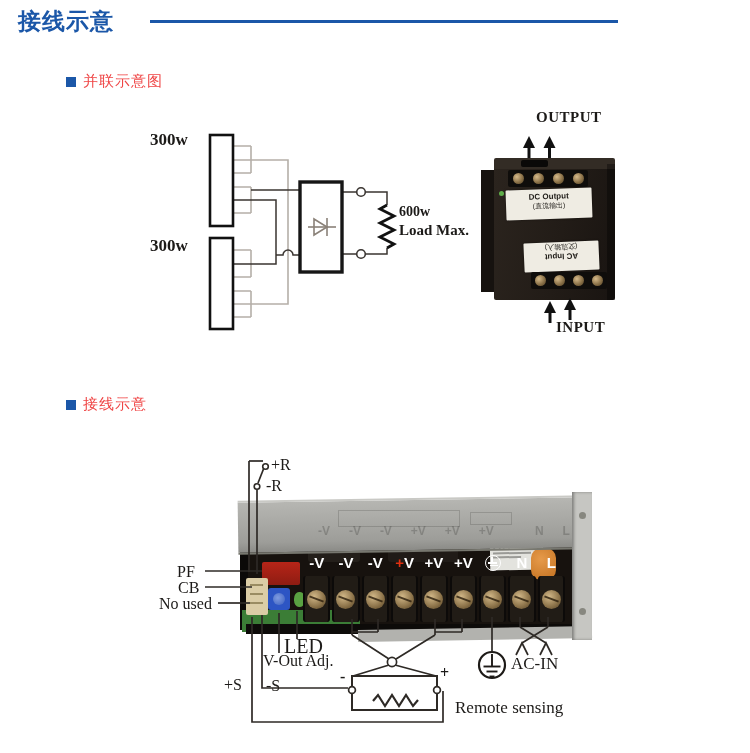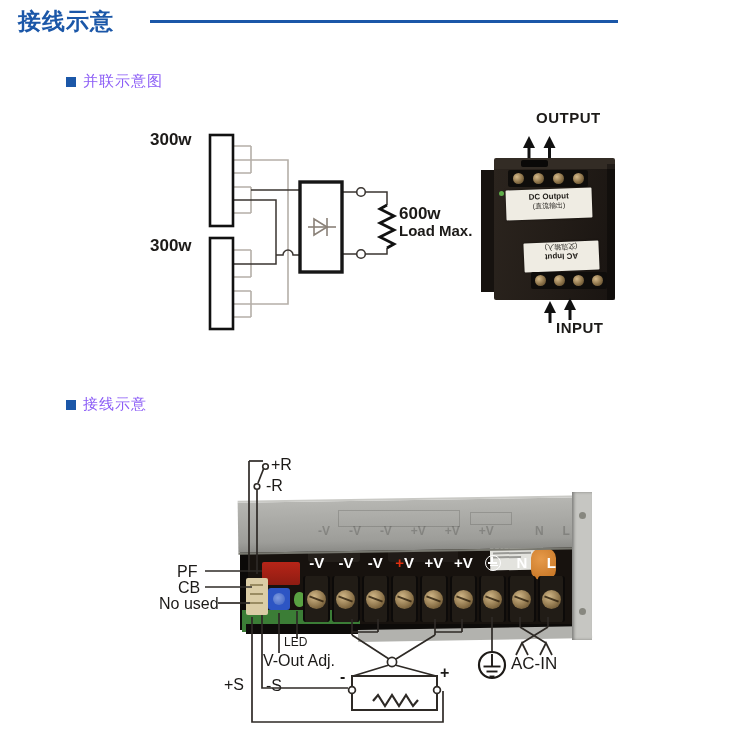--- a/index.html
+++ b/index.html
@@ -4,24 +4,24 @@
 <style>
   html,body{margin:0;padding:0;background:#ffffff;}
   body{font-family:"Liberation Sans","DejaVu Sans",sans-serif;color:#111;}
   .page{position:relative;width:618px;height:753px;background:#fff;overflow:hidden;}
   .abs{position:absolute;}
 
   
   .page-title{left:18px;top:6px;font-size:23px;font-weight:bold;color:#1b57a8;letter-spacing:1px;}
   .title-rule{left:150px;top:20px;width:587px;height:0;border-top:3px solid #1b57a8;}
   .sec-bullet{width:10px;height:10px;background:#1b57a8;}
-  .sec-head{font-size:15px;color:#8b5cf6;letter-spacing:1px;}
-
-  
-  .lbl{position:absolute;white-space:nowrap;color:#1c1a18;}
+  .sec-head{font-size:15px;color:#ef4444;letter-spacing:1px;}
+
+  
+  .lbl{position:absolute;white-space:nowrap;color:#1c1a18;font-family:Liberation Serif, serif;}
   .b{font-weight:bold;}
 
   
   .symcol{display:flex;flex-direction:column;justify-content:space-around;align-items:center;}
   .tsym{font-size:15px;font-weight:bold;line-height:1;color:#141414;}
 
   
   svg.overlay{position:absolute;left:0;top:0;z-index:9;pointer-events:none;}
 
   
@@ -100,21 +100,21 @@
 <div class="page">
 
   <div class="abs page-title">接线示意</div>
   <div class="abs title-rule"></div>
 
   <div class="abs sec-bullet" style="left:66px;top:77px;"></div>
   <div class="abs sec-head" style="left:83px;top:72px;">并联示意图</div>
 
   <div class="lbl b" style="left:150px;top:130px;font-size:17px;">300w</div>
   <div class="lbl b" style="left:150px;top:236px;font-size:17px;">300w</div>
-  <div class="lbl b" style="left:399px;top:204px;font-size:17px;">600w</div>
+  <div class="lbl b" style="left:399px;top:204px;font-size:14px;">600w</div>
   <div class="lbl b" style="left:399px;top:222px;font-size:15px;">Load Max.</div>
 
   <div class="abs symcol" id="block1-syms" style="left:210px;top:137px;width:23px;height:87px;z-index:8;">
       <span class="tsym">+</span>
       <span class="tsym">+</span>
       <span class="tsym">+</span>
       <span class="tsym">-</span>
       <span class="tsym">-</span>
       <span class="tsym">-</span>
     </div>
@@ -240,27 +240,28 @@
       <div class="abs p2hole" style="top:20px;"></div>
       <div class="abs p2hole" style="top:116px;"></div>
     </div>
   </div>
 
   <div class="lbl" style="left:271px;top:456px;font-size:16px;">+R</div>
   <div class="lbl" style="left:266px;top:477px;font-size:16px;">-R</div>
   <div class="lbl" style="left:177px;top:563px;font-size:16px;">PF</div>
   <div class="lbl" style="left:178px;top:579px;font-size:16px;">CB</div>
   <div class="lbl" style="left:159px;top:595px;font-size:16px;">No used</div>
-  <div class="lbl" style="left:284px;top:635px;font-size:12px;">LED</div>
+  <div class="lbl" style="left:284px;top:635px;font-size:20px;">LED</div>
   <div class="lbl" style="left:263px;top:652px;font-size:16px;">V-Out Adj.</div>
   <div class="lbl" style="left:224px;top:676px;font-size:16px;">+S</div>
   <div class="lbl" style="left:266px;top:677px;font-size:16px;">-S</div>
   <div class="lbl" style="left:372px;top:678px;font-size:16px;">Load</div>
   <div class="lbl b" style="left:340px;top:668px;font-size:16px;">-</div>
   <div class="lbl b" style="left:440px;top:664px;font-size:16px;">+</div>
+  <div class="lbl" style="left:455px;top:698px;font-size:17px;">Remote sensing</div>
   <div class="lbl" style="left:511px;top:654px;font-size:17px;">AC-IN</div>
 
   <svg class="overlay" width="750" height="753" viewBox="0 0 750 753">
 
     <g stroke="#b5afa8" stroke-width="1.6" fill="none">
       <path d="M233,146 H251 M233,173 H251 M251,146 V173"></path>
       <path d="M233,187 H251 M233,213 H251 M251,187 V213"></path>
       <path d="M233,250 H251 M233,277 H251 M251,250 V277"></path>
       <path d="M233,291 H251 M233,317 H251 M251,291 V317"></path>
       <path d="M233,160 H288 V304 H233"></path>

